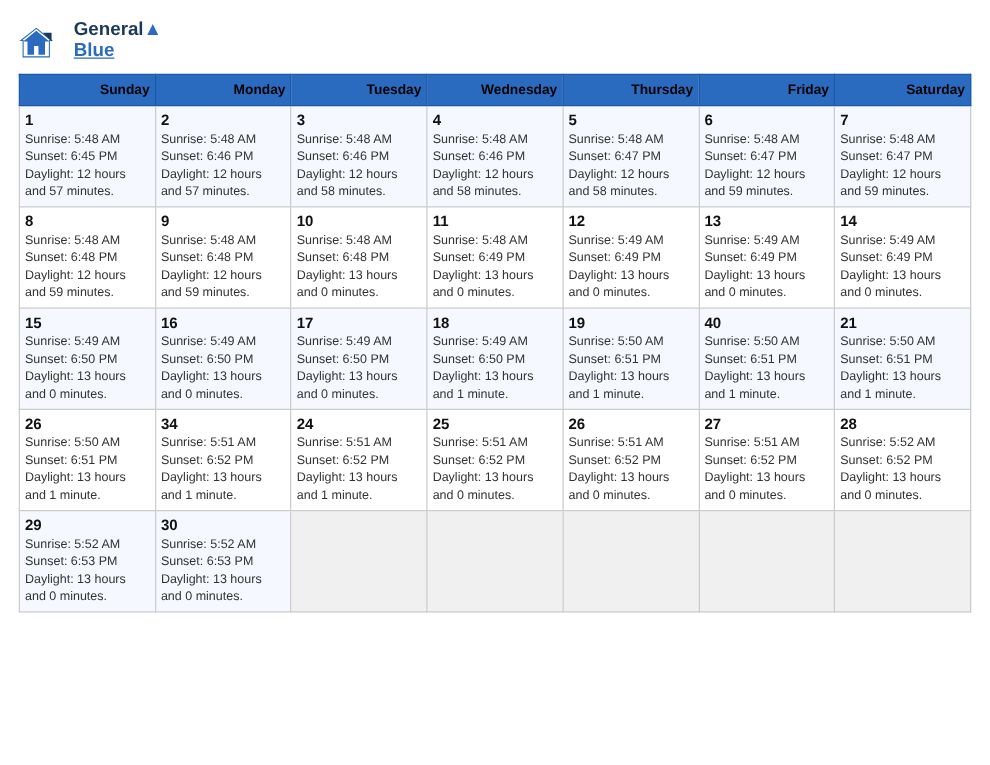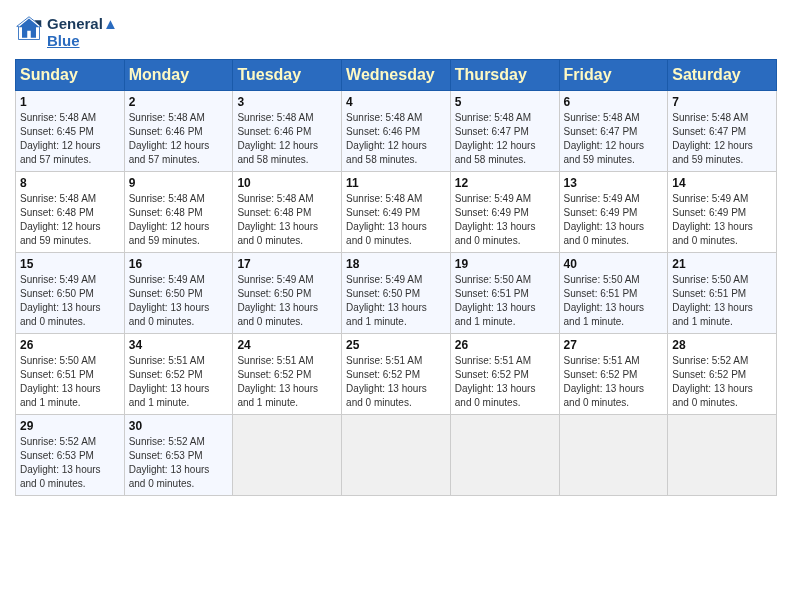--- a/index.html
+++ b/index.html
@@ -11,22 +11,22 @@
       padding: 15px;
     }
     .header-area {
       display: flex;
       justify-content: space-between;
       align-items: flex-start;
       margin-bottom: 10px;
     }
     .logo {
       display: flex;
-      align-items: flex-start;
-      gap: 4px;
+      align-items: flex-end;
+      gap: 16px;
     }
     .logo-icon {
       width: 28px;
       height: 28px;
     }
     .title-area {
       text-align: right;
     }
     .main-title {
       font-size: 32px;
@@ -37,25 +37,25 @@
       font-size: 14px;
       color: #444;
     }
     table {
       width: 100%;
       border-collapse: collapse;
       font-size: 10px;
     }
     thead tr th {
       background: #2a6bbf;
-      color: #fef9c3;
+      color: #000000;
       padding: 6px 4px;
-      font-size: 16px;
+      font-size: 11px;
       font-weight: bold;
-      text-align: left;
+      text-align: right;
       border: 1px solid #1a5aaa;
     }
     tbody tr td {
       vertical-align: top;
       padding: 4px;
       border: 1px solid #ccc;
       background: #fff;
       min-height: 70px;
       width: 14.28%;
     }

